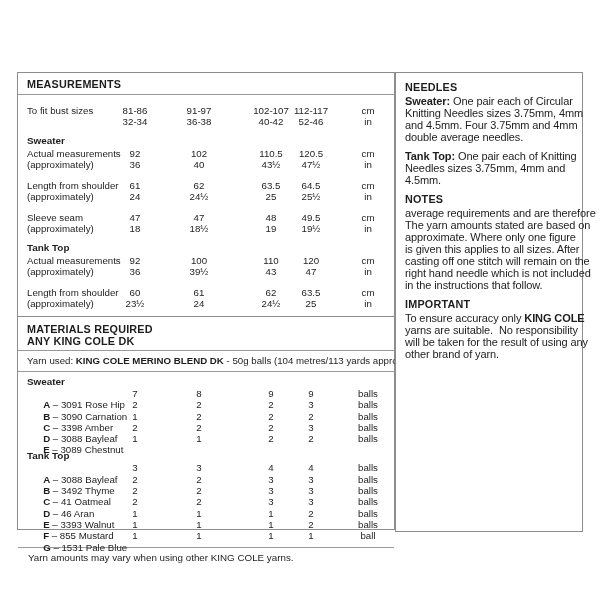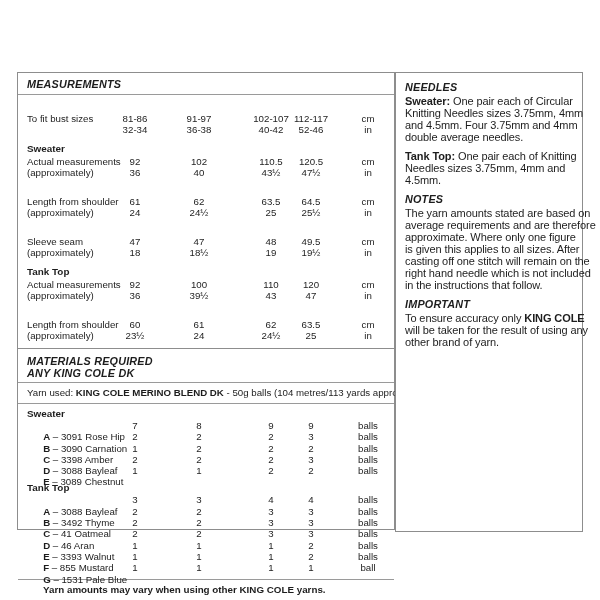--- a/index.html
+++ b/index.html
@@ -2,33 +2,33 @@
 <html><head>
 <meta charset="utf-8">
 <style>
   html,body{margin:0;padding:0;background:#ffffff;}
   .page{position:relative;width:600px;height:600px;background:#ffffff;
         font-family:"Liberation Sans","DejaVu Sans",sans-serif;color:#1d1d1d;
         -webkit-font-smoothing:antialiased;}
   .box{position:absolute;border:1px solid #8d8d8d;background:#fff;box-sizing:border-box;}
   #left-box{left:17px;top:72px;width:378px;height:458px;padding:5px 9px 0 9px;}
   #right-box{left:395px;top:72px;width:188px;height:460px;padding:8px 5px 0 9px;}
-  .h1{font-size:10.8px;font-weight:bold;letter-spacing:.2px;line-height:13px;font-style:italic;}
+  .h1{font-size:10.8px;font-weight:bold;letter-spacing:.2px;line-height:13px;}
   .rule{border-top:1px solid #9a9a9a;margin:3px -9px 0 -9px;height:0;}
   .divider{border-top:1px solid #8d8d8d;margin:7px -9px 6px -9px;height:0;}
   
-  .mrow{position:relative;margin-top:18px;min-height:22px;font-size:9.7px;line-height:11px;}
+  .mrow{position:relative;margin-top:10px;min-height:22px;font-size:9.7px;line-height:11px;}
   .yrow{position:relative;font-size:9.7px;line-height:11.3px;height:11.3px;white-space:pre;}
   .v{position:absolute;top:0;transform:translateX(-50%);text-align:center;white-space:pre;}
   .v1{left:108px}.v2{left:172px}.v3{left:244px}.v4{left:284px}.vu{left:341px}
   .lbl{white-space:pre;}
   .grp{font-size:9.9px;font-weight:bold;margin-top:8px;line-height:12px;}
   .yarnline{font-size:9.7px;line-height:12px;margin:4px 0 4px 0;white-space:pre;}
   .b{font-weight:bold;}
-  .foot{font-size:9.8px;font-weight:bold;line-height:12px;margin:4px 0 0 16px;white-space:pre;}
+  .foot{font-size:9.8px;font-weight:normal;line-height:12px;margin:4px 0 0 1px;white-space:pre;}
   
   #right-box .h1{margin-bottom:1px;}
   .para{font-size:11px;line-height:12px;letter-spacing:-0.1px;margin:0 0 7px 0;}
   .para div{white-space:pre;}
 </style>
 </head>
 <body>
 
 <div class="page">
 
@@ -173,30 +173,31 @@
       <div>double average needles.</div>
     </div>
     <div class="para">
       <div><span class="b">Tank Top:</span><span> One pair each of Knitting</span></div>
       <div>Needles sizes 3.75mm, 4mm and</div>
       <div>4.5mm.</div>
     </div>
 
     <div class="h1">NOTES</div>
     <div class="para">
+      <div>average requirements and are therefore</div>
       <div>The yarn amounts stated are based on</div>
-      <div>average requirements and are therefore</div>
       <div>approximate. Where only one figure</div>
       <div>is given this applies to all sizes. After</div>
       <div>casting off one stitch will remain on the</div>
       <div>right hand needle which is not included</div>
       <div>in the instructions that follow.</div>
     </div>
 
     <div class="h1">IMPORTANT</div>
     <div class="para">
       <div><span>To ensure accuracy only </span><span class="b">KING COLE</span></div>
+      <div>yarns are suitable.  No responsibility</div>
       <div>will be taken for the result of using any</div>
       <div>other brand of yarn.</div>
     </div>
 
   </div>
 </div>
 
 </body></html>

